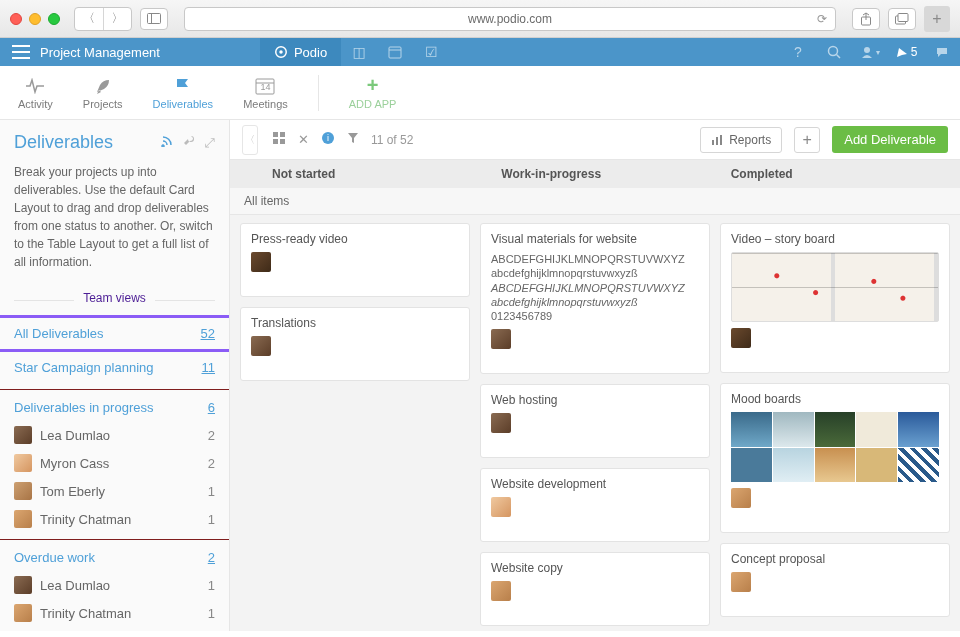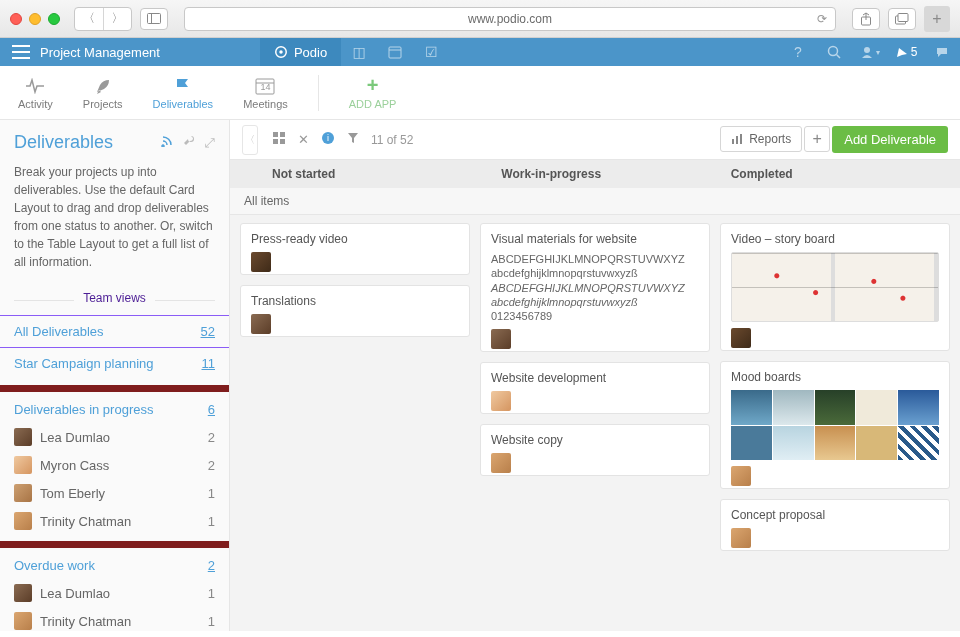--- a/index.html
+++ b/index.html
@@ -46,48 +46,48 @@
 
 
 .side-header { display: flex; align-items: center; padding: 12px 14px 10px; }
 .side-title { color: #4fa0d8; font-size: 18px; font-weight: 400; flex: 1; }
 .side-tools { display: flex; gap: 10px; color: #bbb; font-size: 13px; }
 .side-desc { padding: 0 14px 14px; color: #666; font-size: 12px; line-height: 1.5; }
 .side-sep-label { text-align: center; color: #4c1d95; font-size: 12px; padding: 6px 0 10px; position: relative; }
 .side-sep-label::before, .side-sep-label::after { content: ''; position: absolute; top: 50%; width: 60px; height: 1px; background: #e4e4e4; }
 .side-sep-label::before { left: 14px; }
 .side-sep-label::after { right: 14px; }
-.side-link-row { display: flex; justify-content: space-between; padding: 8px 14px; color: #4fa0d8; cursor: pointer; border-top: 1px solid #8b5cf6; }
+.side-link-row { display: flex; justify-content: space-between; padding: 8px 14px; color: #4fa0d8; cursor: pointer; border-top: 3px solid #8b5cf6; }
 .side-count { color: #4fa0d8; text-decoration: underline; }
-.side-section-head { display: flex; justify-content: space-between; padding: 10px 14px 6px; color: #4fa0d8; border-top: 7px solid #7f1d1d; margin-top: 6px; gap: 20px; }
+.side-section-head { display: flex; justify-content: space-between; padding: 10px 14px 6px; color: #4fa0d8; border-top: 1px solid #7f1d1d; margin-top: 6px; gap: 20px; }
 .side-person { display: flex; align-items: center; padding: 5px 14px; color: #666; gap: 8px; }
 .side-person .avatar { width: 18px; height: 18px; border-radius: 2px; }
 .side-person .pname { flex: 1; }
 .side-person .pcount { color: #888; }
 
 
 .board-toolbar { height: 40px; background: #fff; border-bottom: 1px solid #e6e6e6; display: flex; align-items: center; padding: 0 12px; gap: 10px; }
 .tb-left { display: flex; align-items: center; gap: 12px; color: #999; font-size: 13px; }
 .tb-collapse { width: 16px; height: 30px; border: 1px solid #e6e6e6; border-radius: 3px; display: flex; align-items: center; justify-content: center; color: #bbb; font-size: 10px; cursor: pointer; margin-right: 4px; }
 .tb-icon { cursor: pointer; }
 .tb-count { color: #999; font-size: 12px; }
-.tb-right { margin-left: auto; display: flex; align-items: flex-start; gap: 2px; }
+.tb-right { margin-left: auto; display: flex; align-items: center; gap: 12px; }
 .reports-btn { border: 1px solid #d6d6d6; background: #fff; border-radius: 3px; padding: 5px 10px; font-size: 12px; color: #666; display: flex; align-items: center; gap: 6px; cursor: pointer; }
 .plus-small { border: 1px solid #d6d6d6; background: #fff; border-radius: 3px; width: 26px; height: 26px; display: flex; align-items: center; justify-content: center; color: #888; cursor: pointer; }
 .add-btn { background: #6bbd45; color: #fff; border-radius: 3px; padding: 6px 12px; font-size: 13px; cursor: pointer; border: none; }
 
 
 .col-headers { display: flex; background: #ececec; height: 28px; align-items: center; font-size: 12px; font-weight: bold; color: #555; padding-left: 12px; }
 .col-header { flex: 1; }
 .all-items-row { background: #f7f7f7; border-bottom: 1px solid #e6e6e6; padding: 6px 14px; font-size: 12px; color: #666; }
 
 
 .board { flex: 1; display: flex; overflow: auto; padding: 8px 10px; gap: 10px; }
 .column { flex: 1; min-width: 0; display: flex; flex-direction: column; gap: 10px; }
-.card { background: #fff; border: 1px solid #e3e3e3; border-radius: 3px; padding: 8px 10px 2px; font-size: 12px; color: #555; cursor: pointer; }
+.card { background: #fff; border: 1px solid #e3e3e3; border-radius: 3px; padding: 8px 10px 24px; font-size: 12px; color: #555; cursor: pointer; }
 .card-title { margin-bottom: 6px; }
 .card-sub { font-size: 11px; color: #666; line-height: 1.3; margin-bottom: 6px; word-break: break-all; }
 .card-sub .line2 { font-style: italic; }
 .card-avatars { display: flex; gap: 4px; }
 .avatar { width: 20px; height: 20px; border-radius: 2px; display: inline-block; }
 .av2 { background: linear-gradient(135deg,#8a6b52,#5b3d28); }
 .av3 { background: linear-gradient(135deg,#f0c9a0,#d59560); }
 .av4 { background: linear-gradient(135deg,#6b4a2e,#3e2a18); }
 .av5 { background: linear-gradient(135deg,#cda072,#a87445); }
 .av6 { background: linear-gradient(135deg,#dba670,#b87f4a); }
@@ -385,20 +385,26 @@
         </div>
       <div class="column" id="col1">
           <div class="card">
             <div class="card-title">Visual materials for website</div>
             <div class="card-sub">ABCDEFGHIJKLMNOPQRSTUVWXYZ<br>abcdefghijklmnopqrstuvwxyzß<br><span class="line2">ABCDEFGHIJKLMNOPQRSTUVWXYZ</span><br><span class="line2">abcdefghijklmnopqrstuvwxyzß</span><br>0123456789</div>
             <div class="card-avatars">
               <span class="avatar av2"></span>
             </div>
           </div>
           <div class="card">
+            <div class="card-title">Web hosting</div>
+            <div class="card-avatars">
+              <span class="avatar av2"></span>
+            </div>
+          </div>
+          <div class="card">
             <div class="card-title">Website development</div>
             <div class="card-avatars">
               <span class="avatar av3"></span>
             </div>
           </div>
           <div class="card">
             <div class="card-title">Website copy</div>
             <div class="card-avatars">
               <span class="avatar av6"></span>
             </div>

